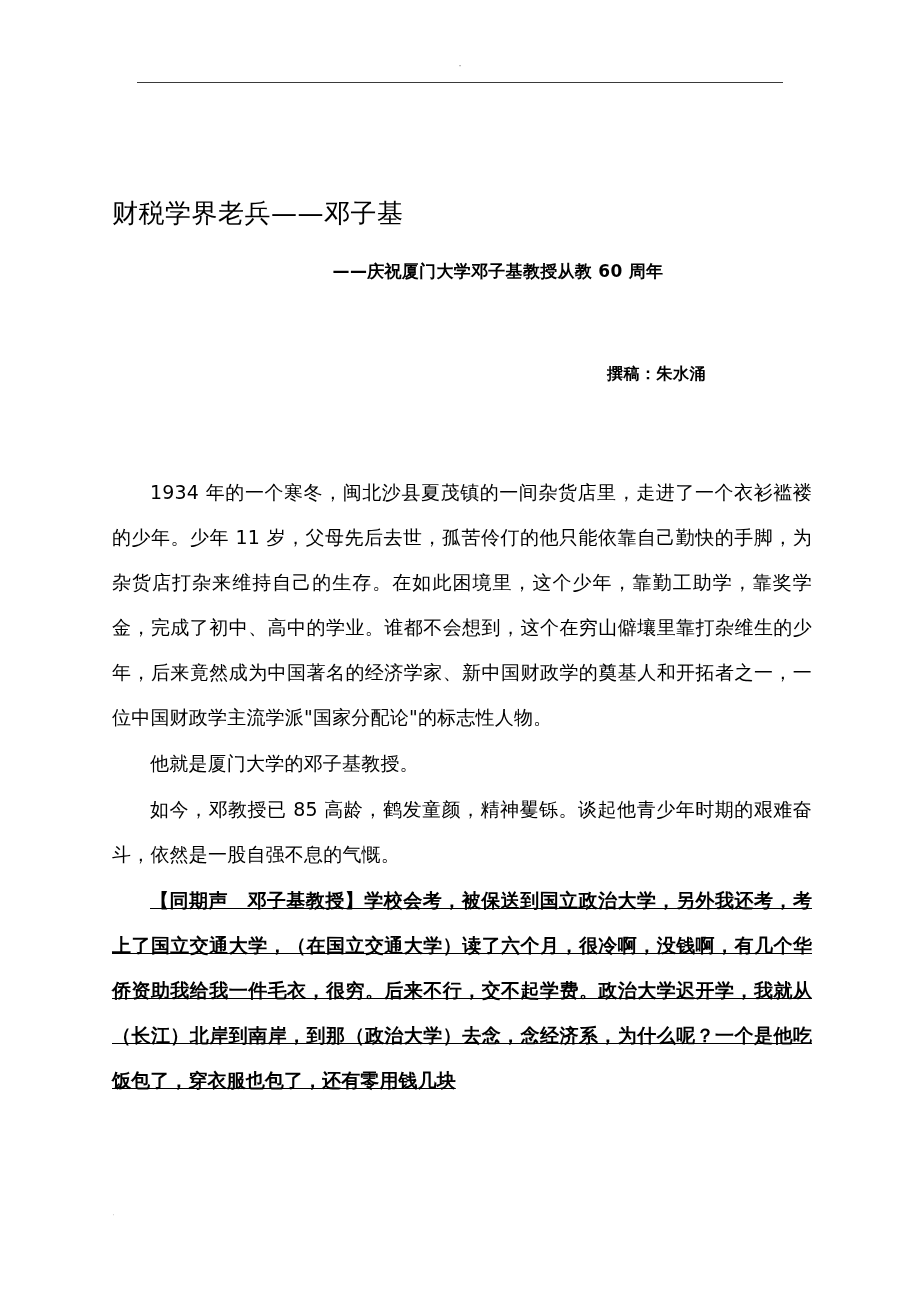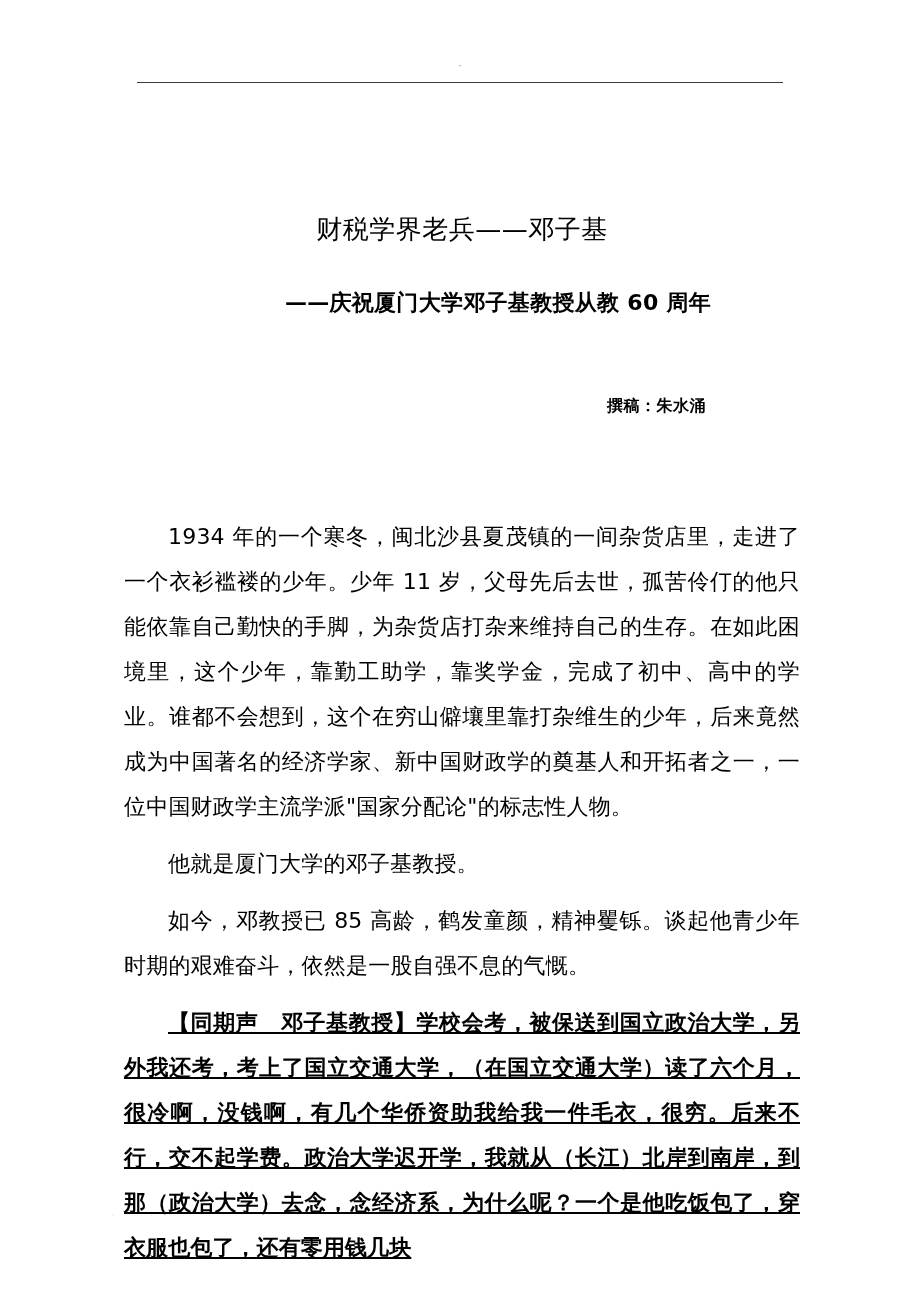--- a/index.html
+++ b/index.html
@@ -55,34 +55,33 @@
     position: absolute;
     left: 112px;
     top: 100px;
     width: 700px;
   }
 
   .doc-title {
     font-size: 26px;
     line-height: 34px;
     font-weight: normal;
-    text-align: center;
     letter-spacing: 0.5px;
-    margin: 16px;
+    margin: 0;
     padding-top: 96px;
     white-space: nowrap;
   }
 
   .doc-subtitle {
-    font-size: 22px;
+    font-size: 17px;
     line-height: 26px;
     font-weight: bold;
     text-align: center;
     letter-spacing: 0.3px;
-    margin: 15px;
+    margin: 0;
     padding-top: 28px;
     padding-left: 72px;
     white-space: nowrap;
   }
 
   .byline {
     font-size: 16px;
     line-height: 24px;
     font-weight: bold;
     text-align: right;
@@ -91,22 +90,22 @@
     padding-top: 62px;
     padding-right: 90px;
     white-space: nowrap;
   }
 
   .body-block {
     padding-top: 68px;
   }
 
   p.para {
-    margin: 12px;
-    font-size: 22px;
+    margin: 0;
+    font-size: 19px;
     line-height: 45px;
     text-align: justify;
     text-justify: inter-ideograph;
     text-indent: 2em;
     letter-spacing: 0.2px;
     word-break: break-all;
   }
   p.para.bold {
     font-weight: bold;
     letter-spacing: 0.1px;

